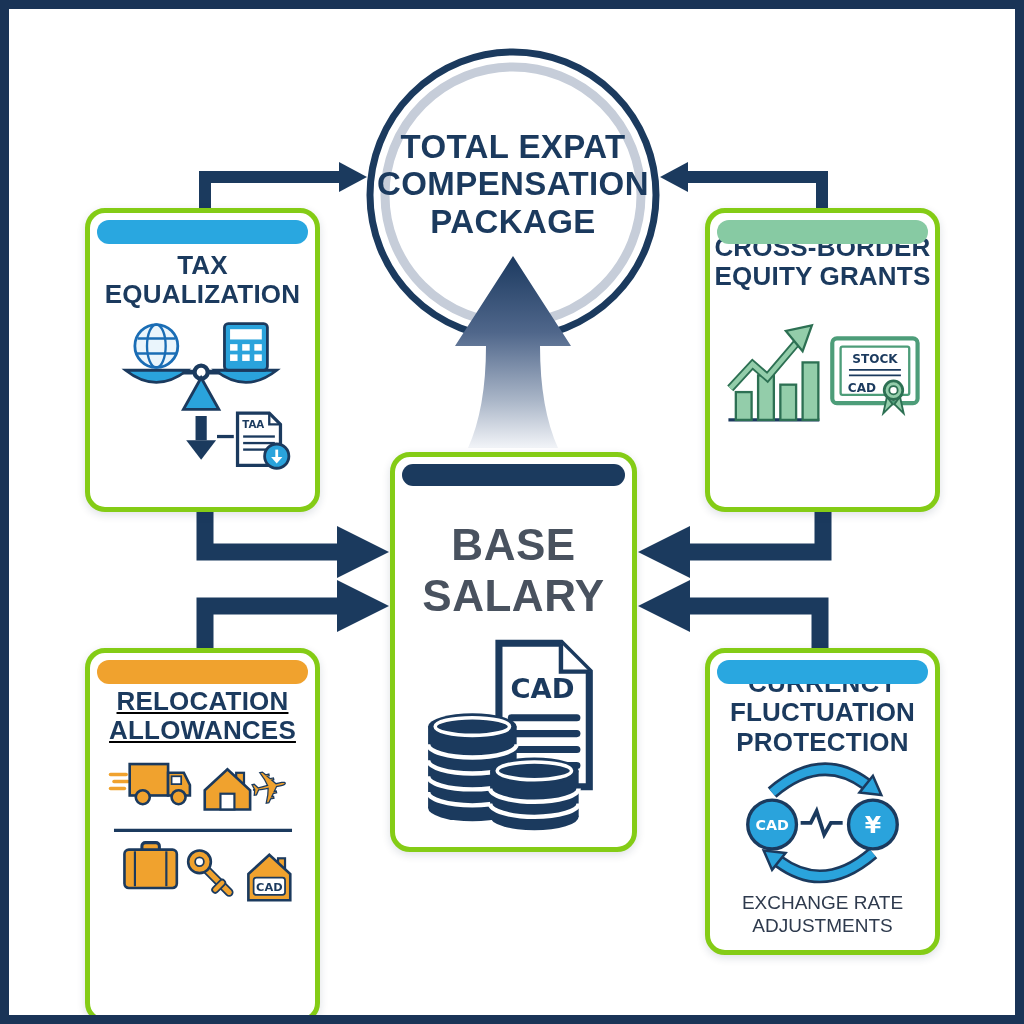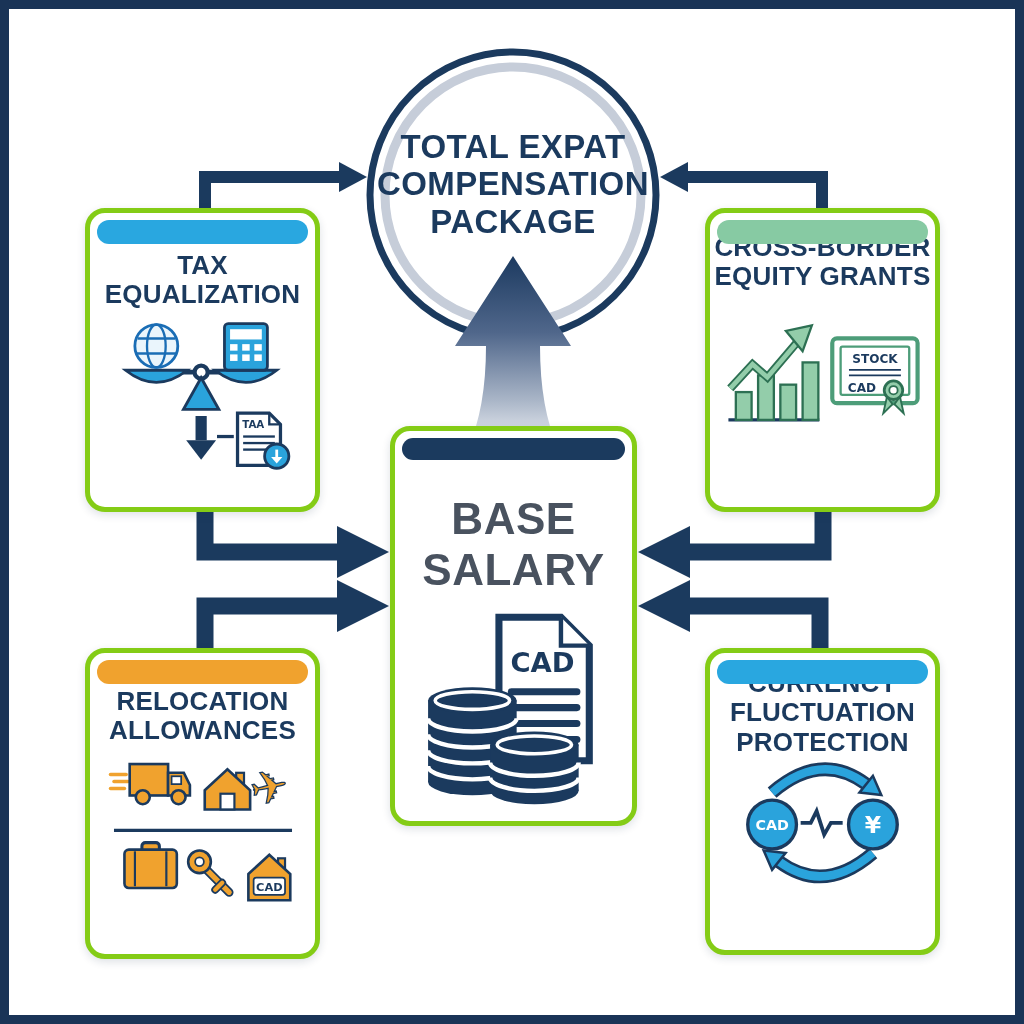--- a/index.html
+++ b/index.html
@@ -32,23 +32,23 @@
   .accent.blue{background:#29a7e0;}
   .accent.green{background:#87caa3;}
   .accent.orange{background:#f0a22e;}
   .accent.navy{background:#1b3a5e;height:22px;}
   .title{margin-top:20px;font-weight:700;font-size:26px;line-height:1.13;color:#1b3a5e;
          text-align:center;white-space:pre-line;letter-spacing:.2px;}
   .caption{margin-top:auto;margin-bottom:13px;font-size:19px;line-height:1.18;color:#2e3a4d;
            text-align:center;white-space:pre-line;}
   .card-tax{left:85px;top:208px;width:235px;height:304px;}
   .card-equity{left:705px;top:208px;width:235px;height:304px;}
-  .card-relocation{left:85px;top:648px;width:235px;height:311px;}
+  .card-relocation{left:85px;top:648px;width:235px;height:375px;text-decoration:underline;}
   .card-currency{left:705px;top:648px;width:235px;height:307px;}
-  .card-base{left:390px;top:426px;width:247px;height:400px;z-index:5;}
+  .card-base{left:390px;top:452px;width:247px;height:400px;z-index:5;}
   .card-tax .title{margin-top:38px;}
   .card-currency .title{margin-top:16px;}
   .card-relocation .title{margin-top:34px;}
   .base-title{margin-top:62px;font-weight:700;font-size:44px;line-height:1.16;color:#49525f;
               text-align:center;white-space:pre-line;letter-spacing:.5px;}
   .icon{margin-top:8px;flex-shrink:0;}
 </style>
 </head>
 <body>
 
@@ -205,20 +205,22 @@
       <polygon points="180,43 154,40 170,20" fill="#2aa3dc" stroke="#1b3a5e" stroke-width="3"></polygon>
       <path d="M170 112 Q112 162 58 122" fill="none" stroke="#1b3a5e" stroke-width="16"></path>
       <path d="M170 112 Q112 162 58 122" fill="none" stroke="#2aa3dc" stroke-width="10"></path>
       <polygon points="40,109 66,112 50,132" fill="#2aa3dc" stroke="#1b3a5e" stroke-width="3"></polygon>
       <circle cx="50" cy="78" r="29" fill="#2aa3dc" stroke="#1b3a5e" stroke-width="4"></circle>
       <text x="50" y="85" font-size="17" font-weight="bold" fill="#ffffff" text-anchor="middle">CAD</text>
       <circle cx="170" cy="78" r="29" fill="#2aa3dc" stroke="#1b3a5e" stroke-width="4"></circle>
       <text x="170" y="88" font-size="28" font-weight="bold" fill="#ffffff" text-anchor="middle">¥</text>
       <polyline points="84,76 96,76 103,62 112,90 120,76 134,76" fill="none" stroke="#1b3a5e" stroke-width="4.5"></polyline>
     </svg>
+    <div class="caption">EXCHANGE RATE
+ADJUSTMENTS</div>
   </div>
 
   <div class="card card-base">
     <div class="accent navy"></div>
     <div class="base-title">BASE
 SALARY</div>
     <svg class="icon" width="186" height="197" viewBox="0 0 210 222" style="margin-top:auto;margin-bottom:14px">
       <path d="M88 8 H158 L190 40 V170 H88 Z" fill="#ffffff" stroke="#1b3a5e" stroke-width="8"></path>
       <path d="M158 8 V40 H190" fill="#ffffff" stroke="#1b3a5e" stroke-width="5"></path>
       <text x="101" y="70" font-size="31" font-weight="bold" fill="#1b3a5e">CAD</text>

